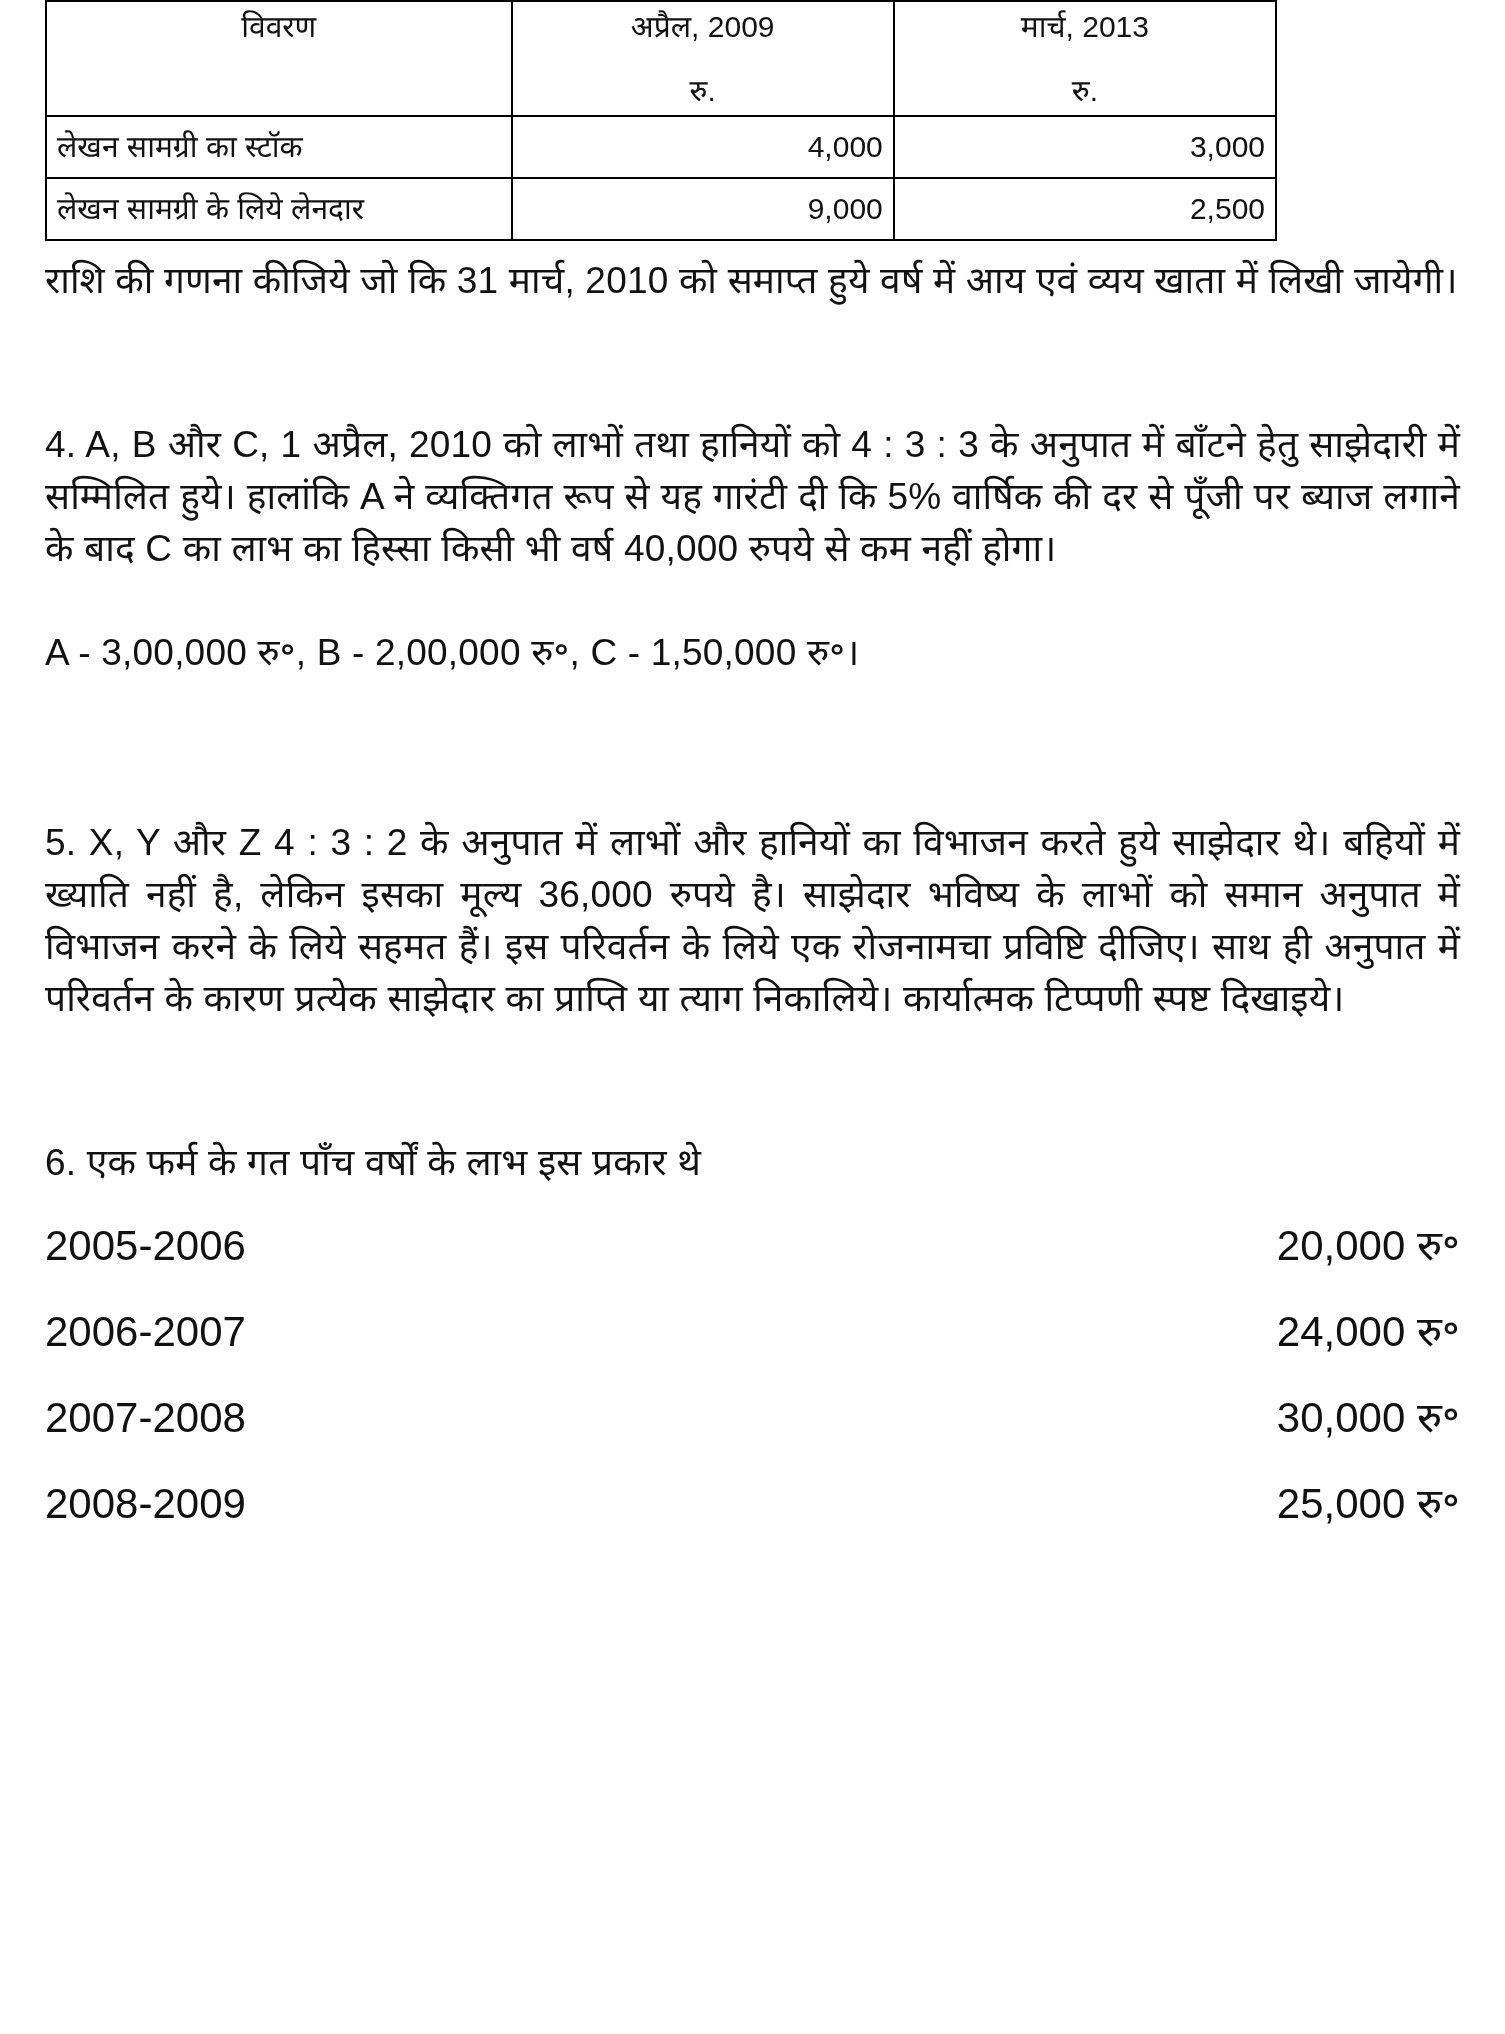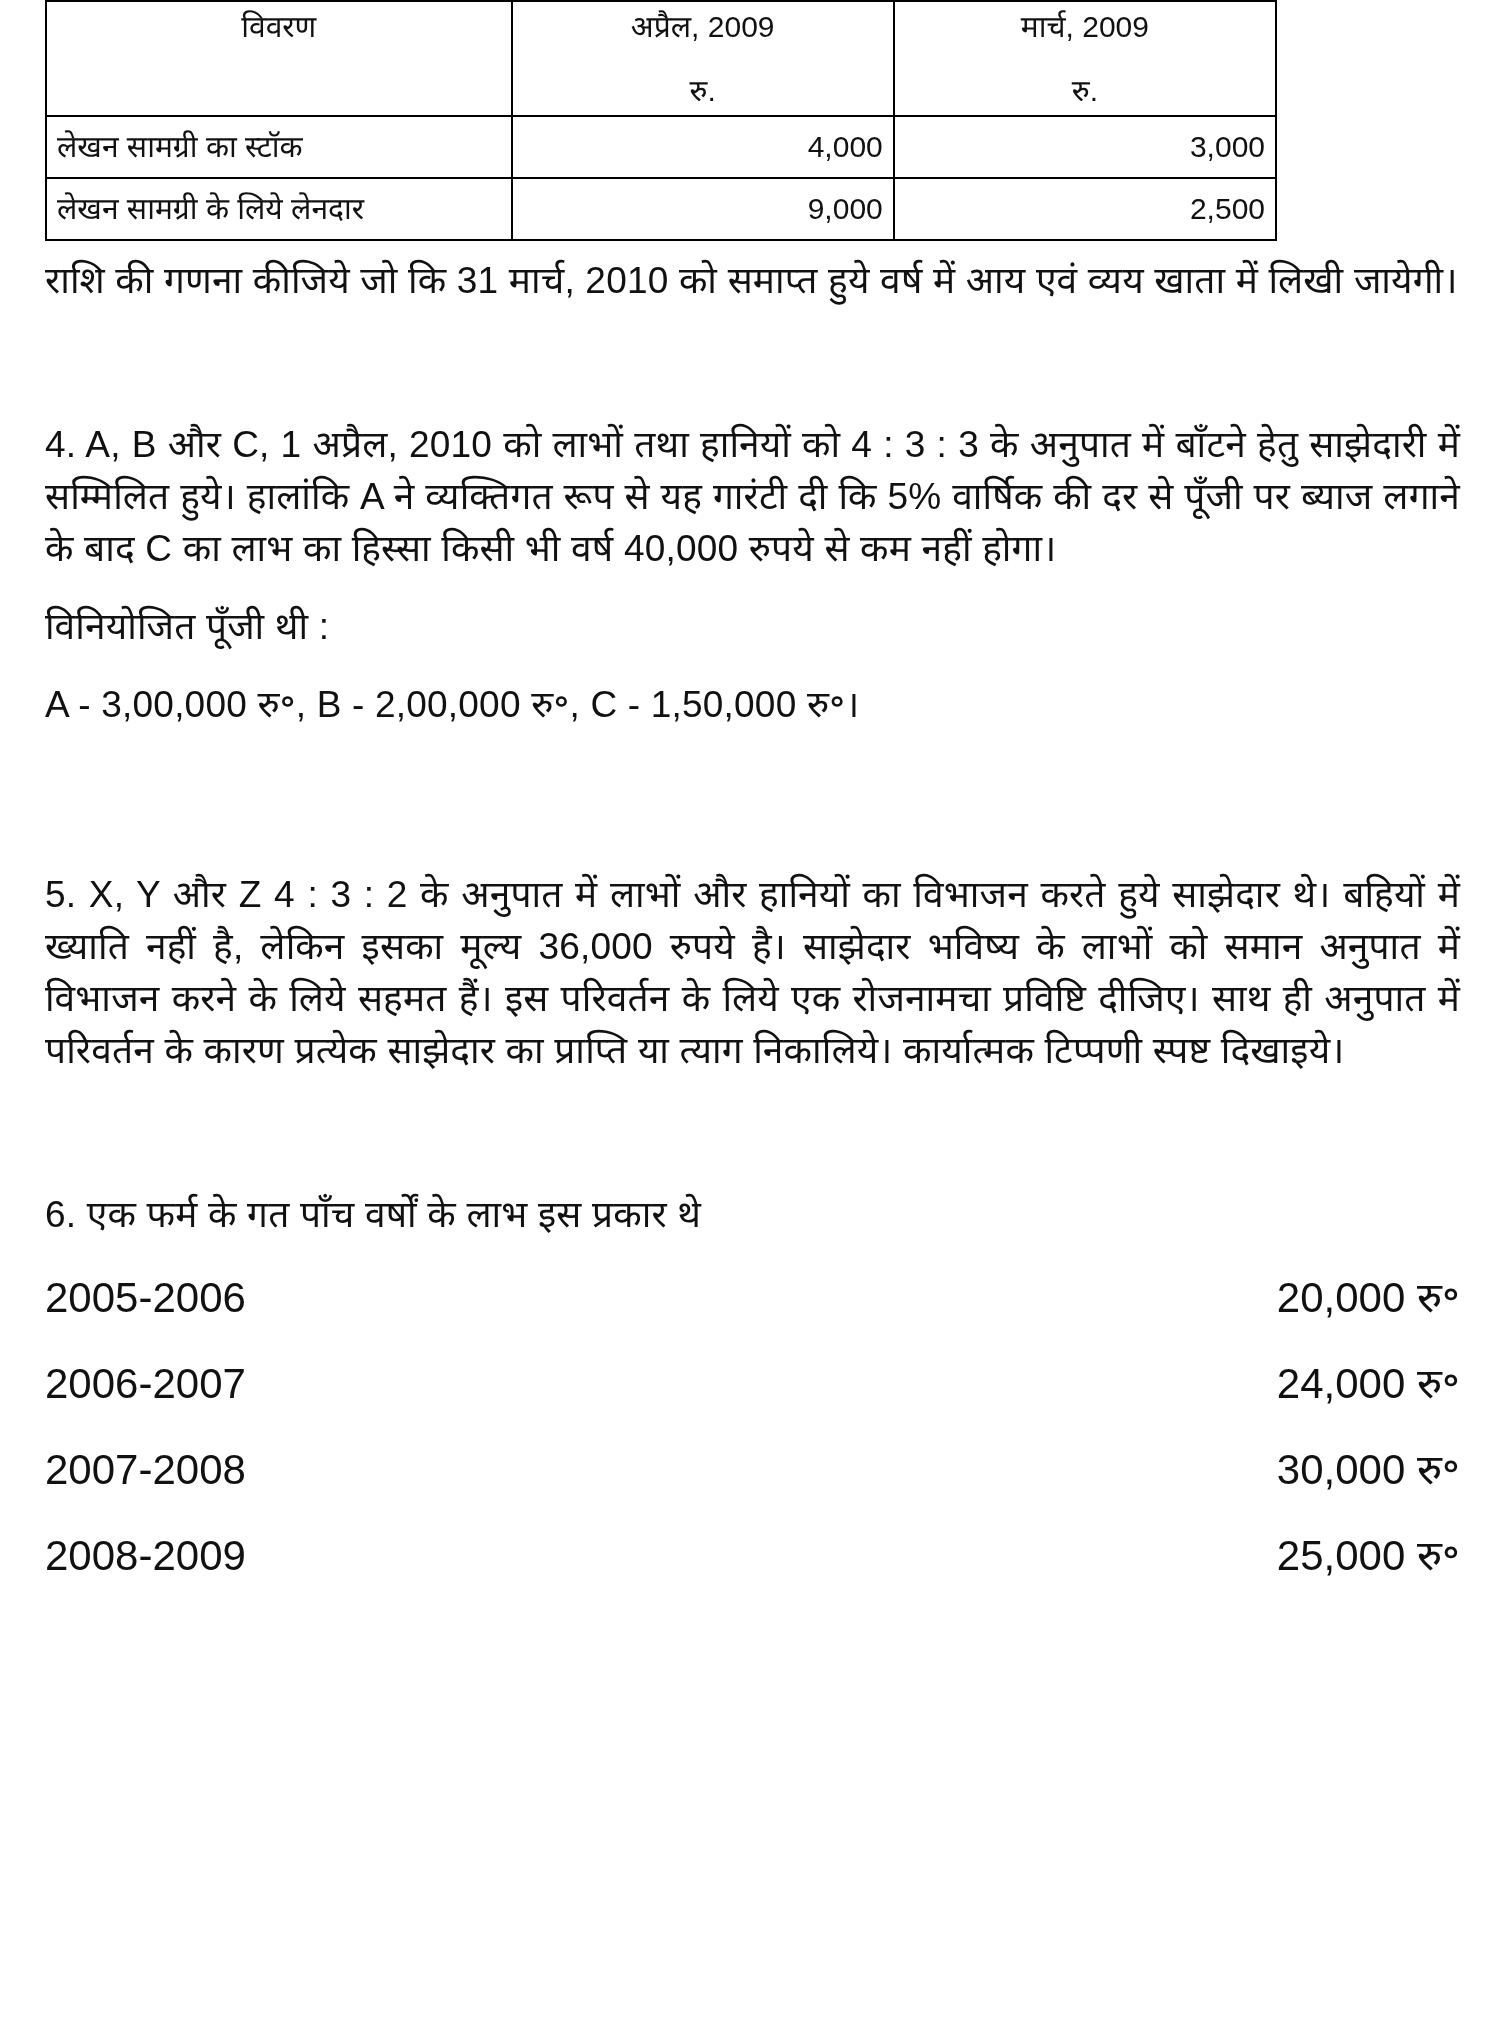--- a/index.html
+++ b/index.html
@@ -103,21 +103,21 @@
     <tbody>
       <tr>
         <td class="head-cell desc col-desc">
           <span class="l1">विवरण</span>
         </td>
         <td class="head-cell col-val">
           <span class="l1">अप्रैल, 2009</span>
           <span class="l2">रु.</span>
         </td>
         <td class="head-cell col-val">
-          <span class="l1">मार्च, 2009</span>
+          <span class="l1">मार्च, 2013</span>
           <span class="l2">रु.</span>
         </td>
       </tr>
       <tr>
         <td class="desc-cell col-desc">लेखन सामग्री का स्टॉक</td>
         <td class="val-cell col-val">4,000</td>
         <td class="val-cell col-val">3,000</td>
       </tr>
       <tr>
         <td class="desc-cell col-desc">लेखन सामग्री के लिये लेनदार</td>
@@ -130,21 +130,20 @@
   <div class="gap-xs"></div>
 
   <p class="para">राशि की गणना कीजिये जो कि 31 मार्च, 2010 को समाप्त हुये वर्ष में आय एवं व्यय खाता में लिखी जायेगी।</p>
 
   <div class="gap-xl"></div>
 
   <p class="para">4. A, B और C, 1 अप्रैल, 2010 को लाभों तथा हानियों को 4 : 3 : 3 के अनुपात में बाँटने हेतु साझेदारी में सम्मिलित हुये। हालांकि A ने व्यक्तिगत रूप से यह गारंटी दी कि 5% वार्षिक की दर से पूँजी पर ब्याज लगाने के बाद C का लाभ का हिस्सा किसी भी वर्ष 40,000 रुपये से कम नहीं होगा।</p>
 
   <div class="gap-s"></div>
 
-  <p class="para nojust">विनियोजित पूँजी थी :</p>
 
   <div class="gap-s"></div>
 
   <p class="para nojust">A - 3,00,000 रु॰, B - 2,00,000 रु॰, C - 1,50,000 रु॰।</p>
 
   <div class="gap-s"></div>
 
 
   <div class="gap-xl"></div>
 

